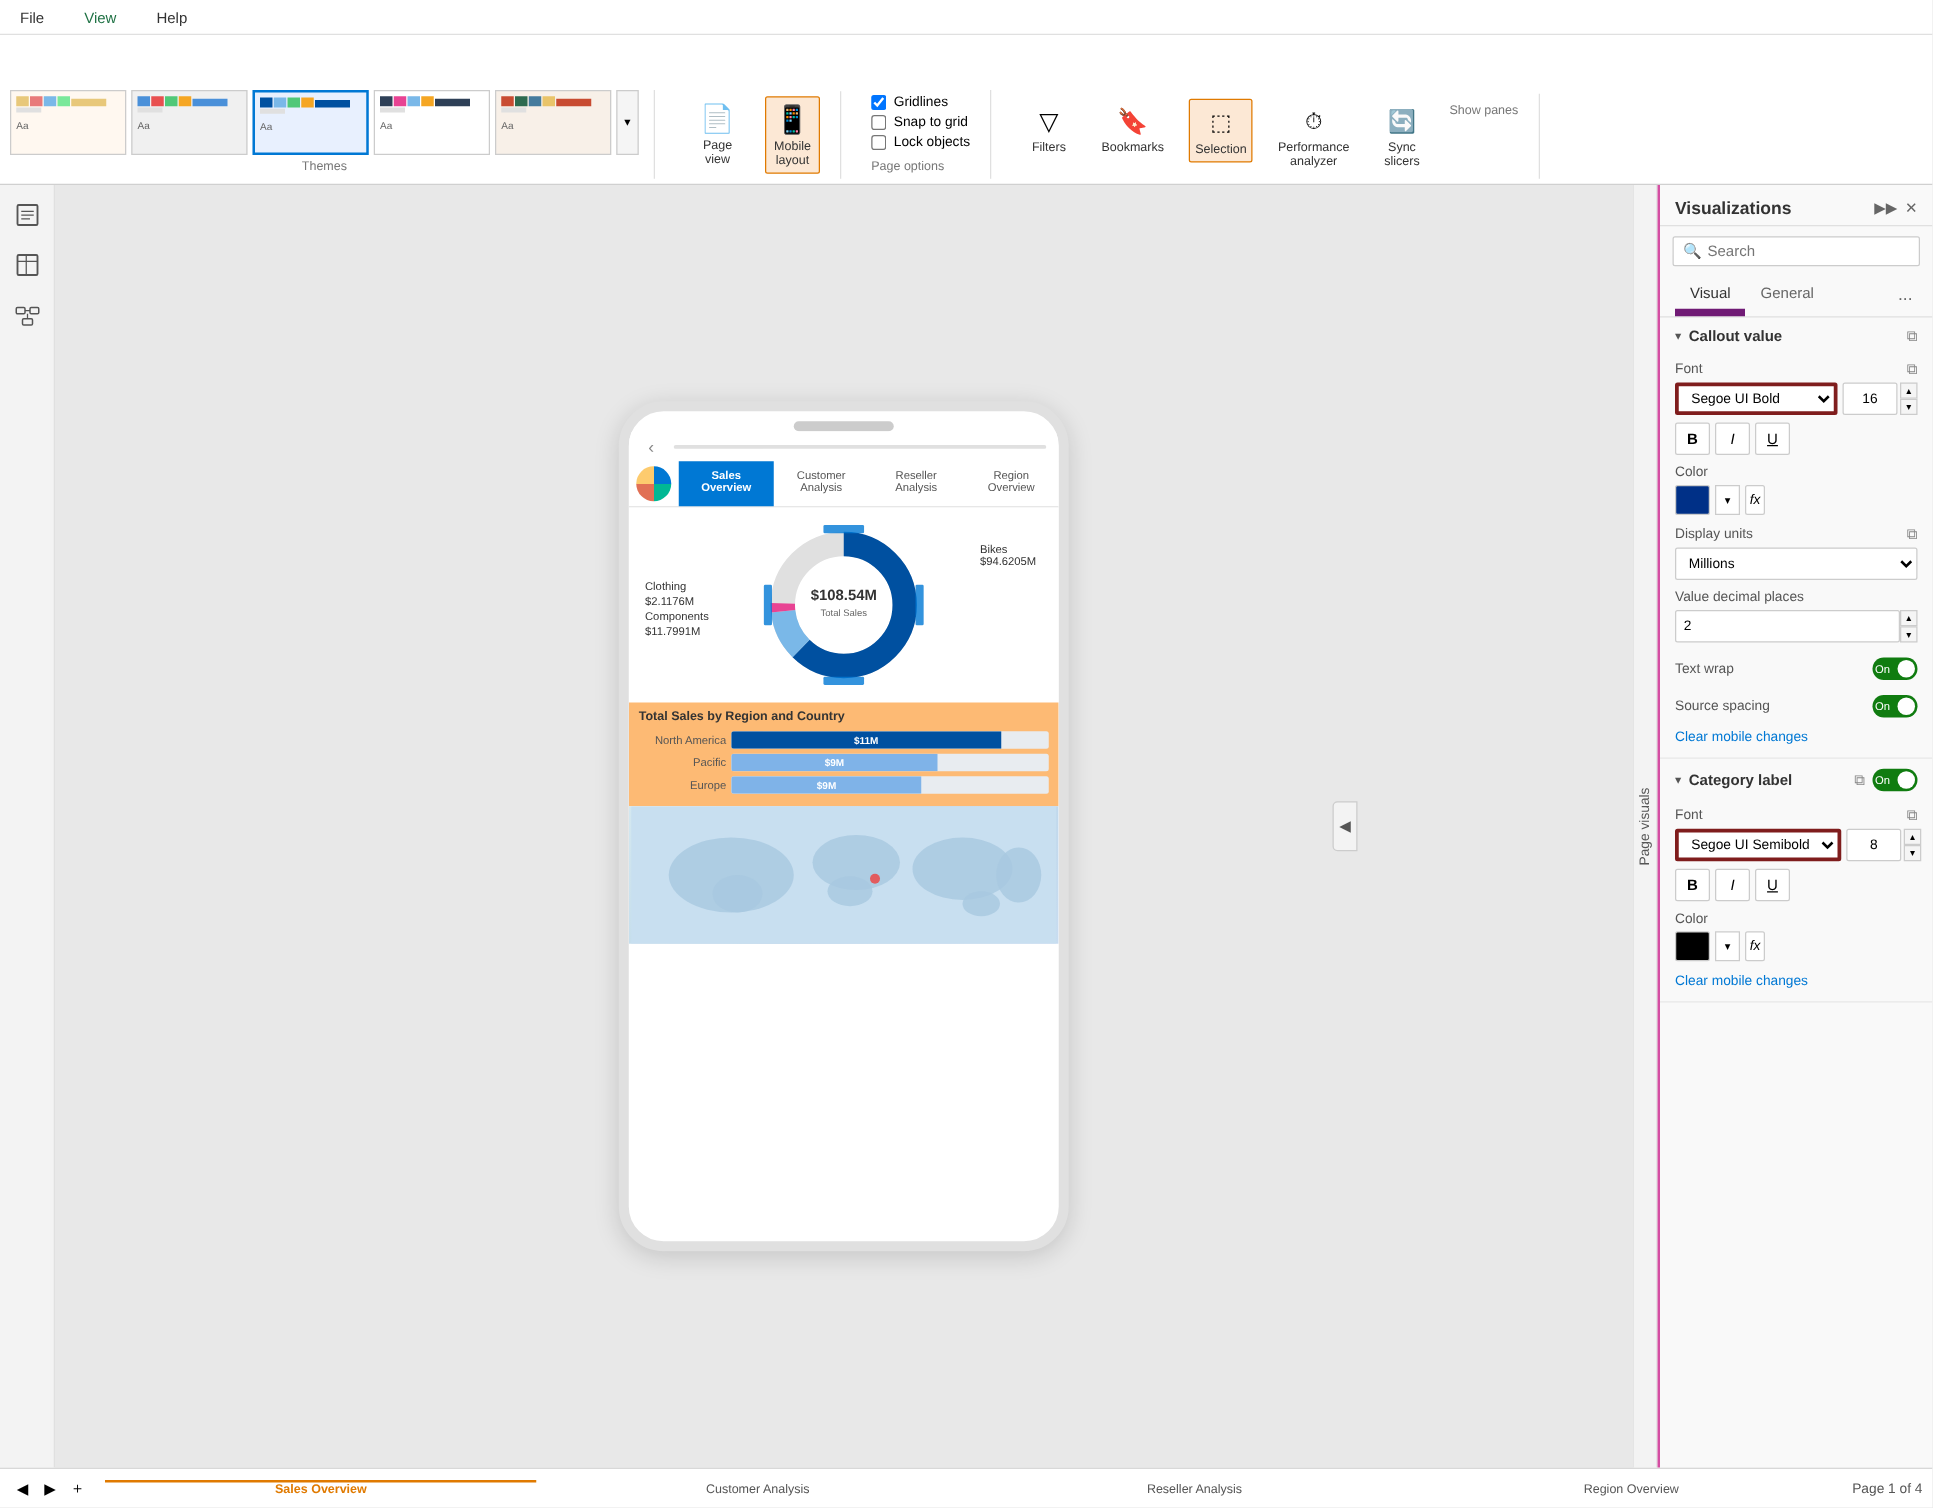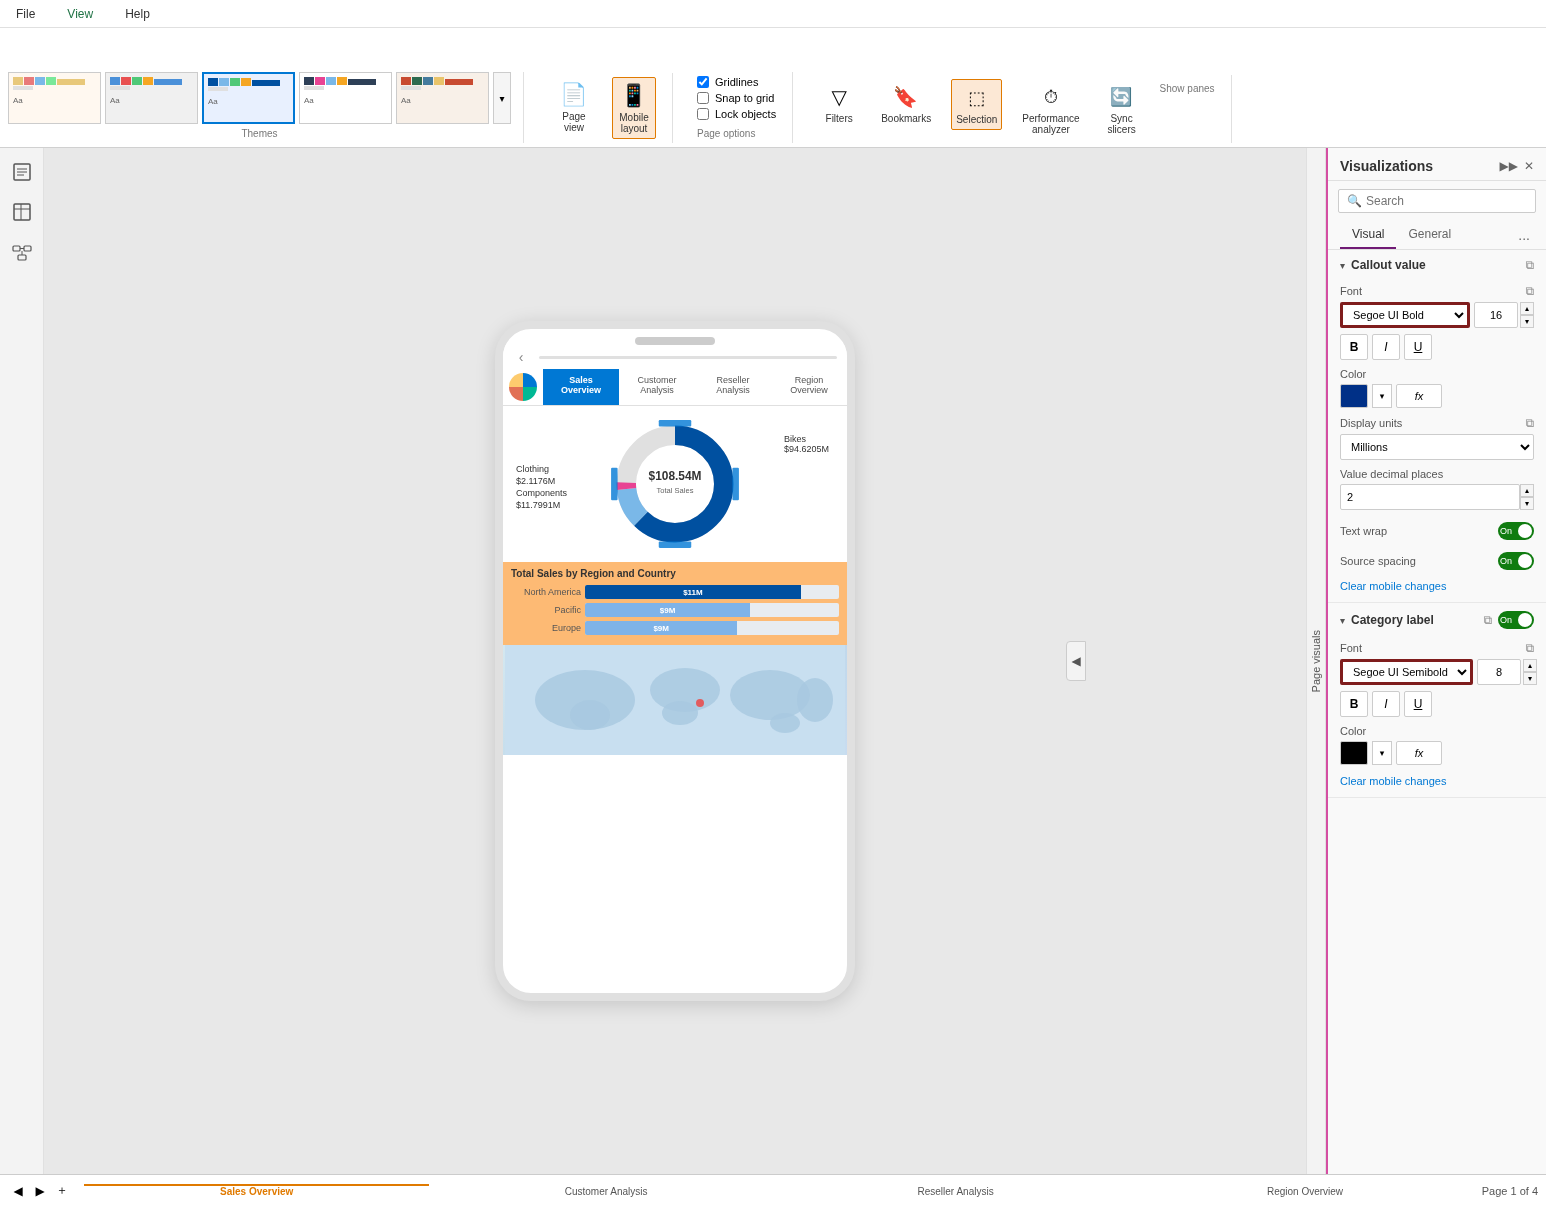--- a/index.html
+++ b/index.html
@@ -48,21 +48,21 @@
     .panel-title { font-size: 14px; font-weight: 600; color: #333; }
 
     
     .search-box { display: flex; align-items: center; margin: 8px 10px; border: 1px solid #ccc; border-radius: 2px; padding: 4px 8px; background: #fff; }
     .search-box input { border: none; outline: none; font-size: 12px; width: 100%; background: transparent; }
     .search-icon { color: #888; margin-right: 4px; font-size: 12px; }
 
     
     .panel-tabs { display: flex; gap: 0; padding: 0 12px; border-bottom: 1px solid #e0e0e0; }
     .panel-tab { padding: 6px 12px; font-size: 12px; cursor: pointer; color: #666; border-bottom: 2px solid transparent; }
-    .panel-tab.active { color: #333; border-bottom: 2px solid #701a75; font-weight: 500; }
+    .panel-tab.active { color: #333; border-bottom: 6px solid #701a75; font-weight: 500; }
     .panel-tab-more { margin-left: auto; font-size: 14px; color: #666; cursor: pointer; padding: 6px 4px; }
 
     
     .panel-content { flex: 1; overflow-y: auto; padding: 0 0 8px; }
     .panel-content::-webkit-scrollbar { width: 6px; }
     .panel-content::-webkit-scrollbar-thumb { background: #ccc; border-radius: 3px; }
 
     
     .section { border-bottom: 1px solid #e8e8e8; }
     .section-header { display: flex; align-items: center; padding: 8px 12px; cursor: pointer; }
@@ -83,21 +83,21 @@
     .format-btn { width: 28px; height: 26px; border: 1px solid #ccc; background: #fff; cursor: pointer; font-size: 12px; display: flex; align-items: center; justify-content: center; border-radius: 2px; }
     .format-btn.bold { font-weight: bold; }
     .format-btn.italic { font-style: italic; }
 
     .label-row { display: flex; align-items: center; justify-content: space-between; margin-bottom: 4px; }
     .field-label { font-size: 11px; color: #555; }
 
     .color-row { display: flex; align-items: center; gap: 4px; margin-bottom: 8px; }
     .color-swatch { width: 28px; height: 24px; border: 1px solid #ccc; background: #003087; cursor: pointer; border-radius: 2px; }
     .color-dropdown { width: 20px; height: 24px; border: 1px solid #ccc; background: #fff; cursor: pointer; display: flex; align-items: center; justify-content: center; font-size: 9px; }
-    .fx-btn { width: 46px; height: 24px; border: 1px solid #ccc; background: #fff; cursor: pointer; font-size: 11px; display: flex; align-items: center; justify-content: center; border-radius: 2px; font-style: italic; }
+    .fx-btn { width: 16px; height: 24px; border: 1px solid #ccc; background: #fff; cursor: pointer; font-size: 11px; display: flex; align-items: center; justify-content: center; border-radius: 2px; font-style: italic; }
 
     .dropdown-select { width: 100%; border: 1px solid #ccc; border-radius: 2px; padding: 3px 6px; font-size: 11px; height: 26px; background: #fff; margin-bottom: 8px; }
 
     .number-input-row { display: flex; align-items: center; gap: 2px; margin-bottom: 8px; }
     .number-input { flex: 1; border: 1px solid #ccc; border-radius: 2px; padding: 3px 6px; font-size: 11px; height: 26px; background: #fff; }
 
     
     .toggle-row { display: flex; align-items: center; justify-content: space-between; padding: 4px 0; margin-bottom: 4px; gap: 36px; }
     .toggle-switch { width: 36px; height: 18px; border-radius: 9px; background: #107c10; display: flex; align-items: center; padding: 2px; cursor: pointer; }
     .toggle-knob { width: 14px; height: 14px; border-radius: 50%; background: #fff; margin-left: auto; }

